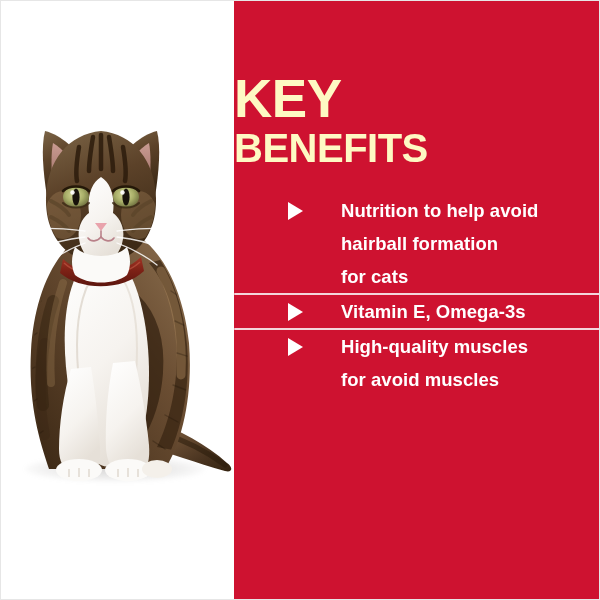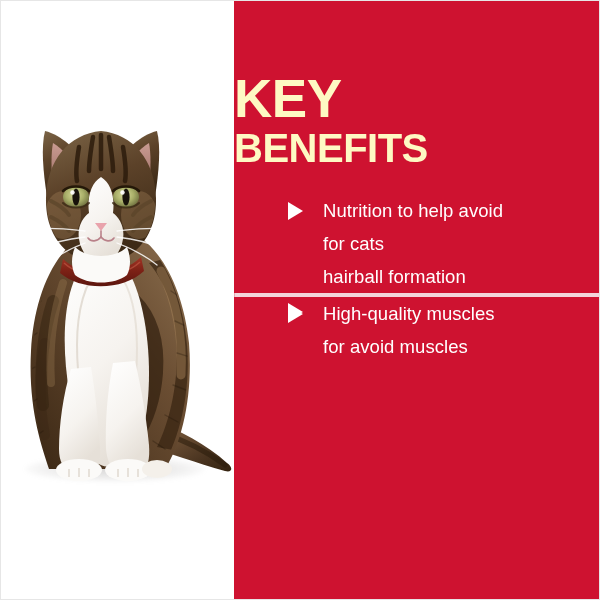--- a/index.html
+++ b/index.html
@@ -78,23 +78,23 @@
     position: absolute;
     left: 54px;
     top: 8px;
     width: 0; height: 0;
     border-left: 15px solid #ffffff;
     border-top: 9px solid transparent;
     border-bottom: 9px solid transparent;
   }
   .benefit-text {
     display: block;
-    margin-left: 35px;
+    margin-left: 53px;
     color: #ffffff;
-    font-weight: 400;
+    font-weight: 700;
     font-size: 18.5px;
     line-height: 33px;
     letter-spacing: 0.05px;
   }
   .divider {
     height: 2px;
     background: #f3d5db;
     margin: 18px 38px 18px 89px;
     border-radius: 1px;
   }
@@ -294,28 +294,29 @@
     <div class="headline">
       <span class="hl-line l1">KEY</span>
       <span class="hl-line l2">BENEFITS</span>
     </div>
 
     <div class="benefits">
 
       <div class="benefit">
         <span class="bullet-icon"></span>
         <span class="benefit-text">Nutrition to help avoid</span>
+        <span class="benefit-text">hairball formation</span>
         <span class="benefit-text">for cats</span>
-        <span class="benefit-text">hairball formation</span>
       </div>
 
       <div class="divider"></div>
 
       <div class="benefit">
         <span class="bullet-icon"></span>
+        <span class="benefit-text">Vitamin E, Omega-3s</span>
       </div>
 
       <div class="divider"></div>
 
       <div class="benefit">
         <span class="bullet-icon"></span>
         <span class="benefit-text">High-quality muscles</span>
         <span class="benefit-text">for avoid muscles</span>
       </div>
 

